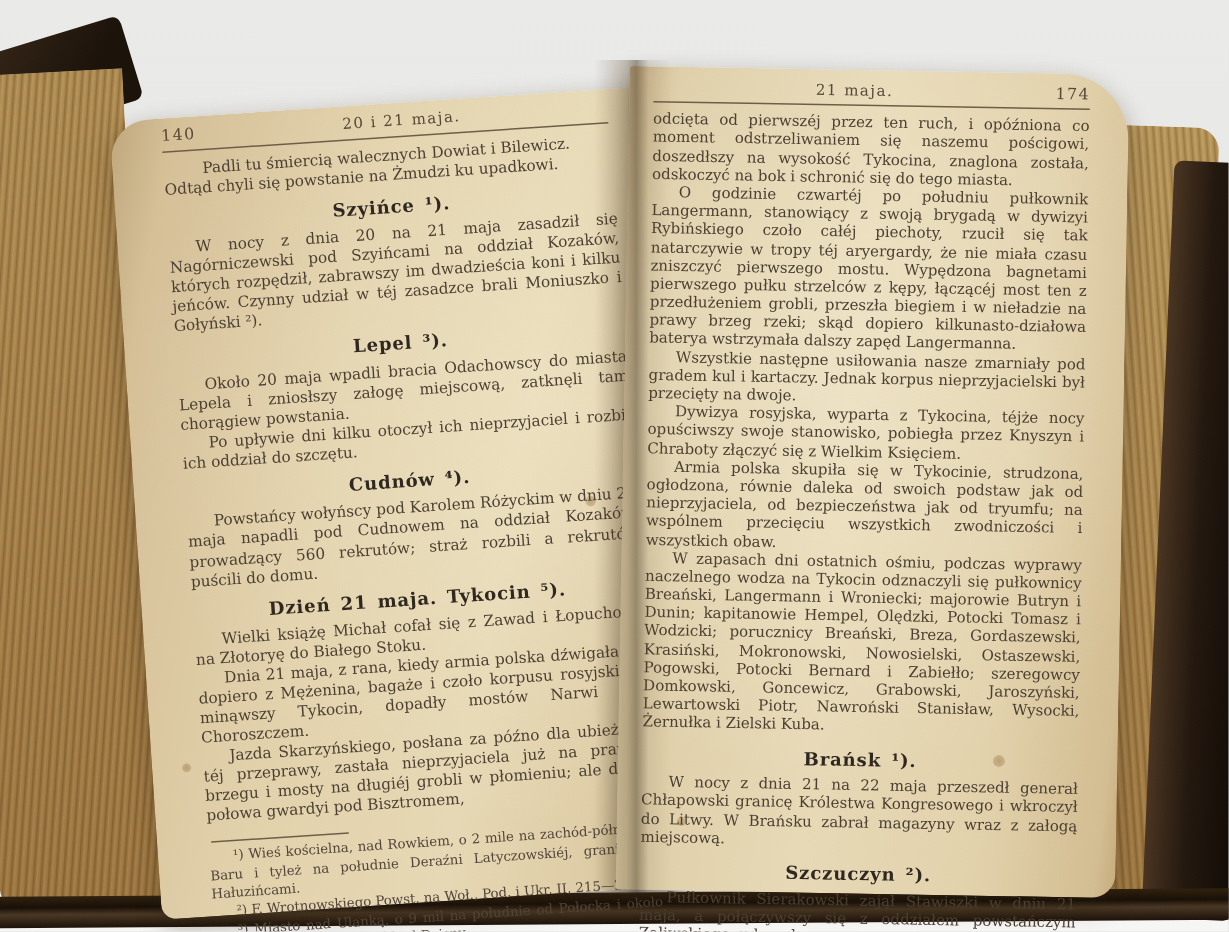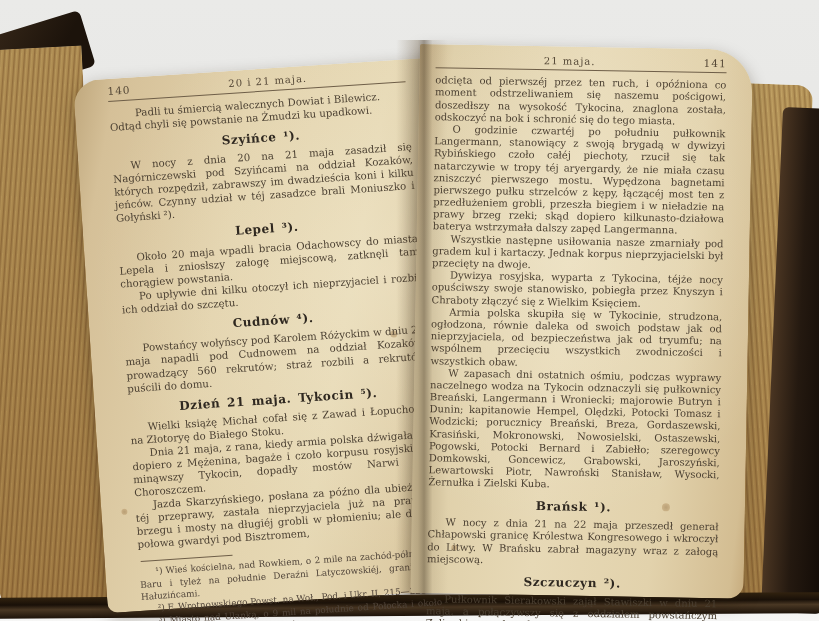--- a/index.html
+++ b/index.html
@@ -118,21 +118,21 @@
       </div>
     </div>
   </div>
 
   <div class="page page-right">
     <div class="spot" style="left:40px;top:500px;width:6px;height:6px;"></div>
     <div class="spot" style="left:250px;top:455px;width:8px;height:8px;"></div>
     <div class="page-inner pr-inner">
       <div class="runhead">
         <span class="head">21 maja.</span>
-        <span class="num">141</span>
+        <span class="num">174</span>
       </div>
 
       <p class="body noindent">odcięta od pierwszéj przez ten ruch, i opóźniona co moment odstrzeliwaniem się naszemu pościgowi, doszedłszy na wysokość Tykocina, znaglona została, odskoczyć na bok i schronić się do tego miasta.</p>
       <p class="body">O godzinie czwartéj po południu pułkownik Langermann, stanowiący z swoją brygadą w dywizyi Rybińskiego czoło całéj piechoty, rzucił się tak natarczywie w tropy téj aryergardy, że nie miała czasu zniszczyć pierwszego mostu. Wypędzona bagnetami pierwszego pułku strzelców z kępy, łączącéj most ten z przedłużeniem grobli, przeszła biegiem i w nieładzie na prawy brzeg rzeki; skąd dopiero kilkunasto-działowa baterya wstrzymała dalszy zapęd Langermanna.</p>
       <p class="body">Wszystkie następne usiłowania nasze zmarniały pod gradem kul i kartaczy. Jednak korpus nieprzyjacielski był przecięty na dwoje.</p>
       <p class="body">Dywizya rosyjska, wyparta z Tykocina, téjże nocy opuściwszy swoje stanowisko, pobiegła przez Knyszyn i Chraboty złączyć się z Wielkim Księciem.</p>
       <p class="body">Armia polska skupiła się w Tykocinie, strudzona, ogłodzona, równie daleka od swoich podstaw jak od nieprzyjaciela, od bezpieczeństwa jak od tryumfu; na wspólnem przecięciu wszystkich zwodniczości i wszystkich obaw.</p>
       <p class="body">W zapasach dni ostatnich ośmiu, podczas wyprawy naczelnego wodza na Tykocin odznaczyli się pułkownicy Breański, Langermann i Wroniecki; majorowie Butryn i Dunin; kapitanowie Hempel, Olędzki, Potocki Tomasz i Wodzicki; porucznicy Breański, Breza, Gordaszewski, Krasiński, Mokronowski, Nowosielski, Ostaszewski, Pogowski, Potocki Bernard i Zabiełło; szeregowcy Domkowski, Goncewicz, Grabowski, Jaroszyński, Lewartowski Piotr, Nawroński Stanisław, Wysocki, Żernułka i Zielski Kuba.</p>
 
       <h3 class="sect">Brańsk ¹).</h3>

